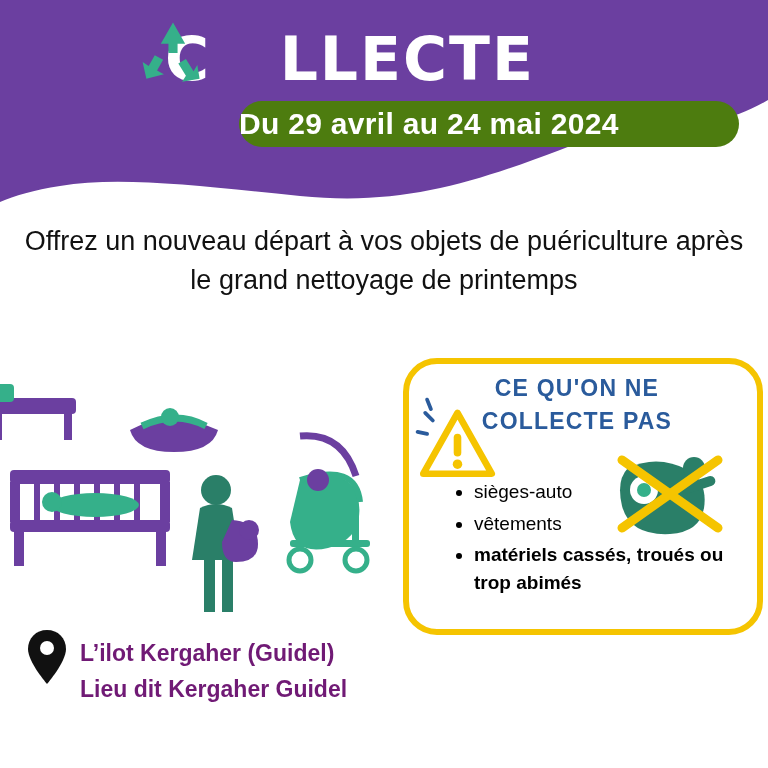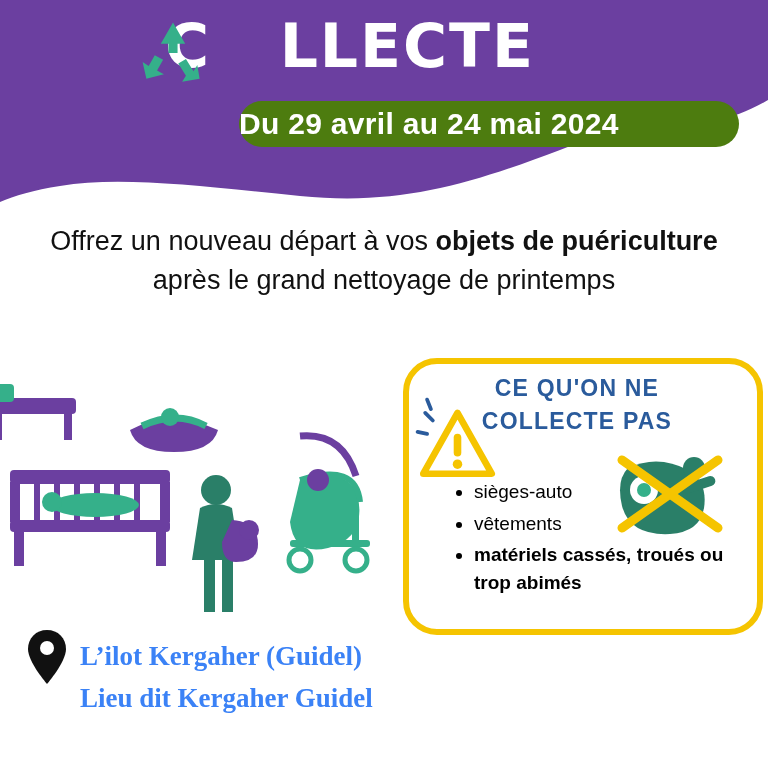--- a/index.html
+++ b/index.html
@@ -27,21 +27,21 @@
   .header-blob svg { display: block; }
 
   .title-row {
     position: absolute;
     top: 16px;
     left: 0;
     width: 700px;
     height: 85px;
     z-index: 3;
     display: flex;
-    align-items: flex-start;
+    align-items: center;
     justify-content: center;
   }
   .title-text {
     font-family: "DejaVu Sans", sans-serif;
     font-weight: bold;
     font-size: 60px;
     letter-spacing: 2px;
     color: #ffffff;
     line-height: 1;
     white-space: pre;
@@ -82,21 +82,21 @@
     position: absolute;
     top: 222px;
     left: 20px;
     width: 728px;
     text-align: center;
     font-size: 27px;
     line-height: 1.45;
     color: #111111;
     z-index: 4;
   }
-  .intro b { font-weight: bold; }
+  .intro b { font-weight: normal; }
 
   
   .illustration {
     position: absolute;
     left: 0;
     top: 370px;
     width: 400px;
     height: 260px;
     z-index: 2;
   }
@@ -167,25 +167,24 @@
     width: 42px;
     height: 58px;
     z-index: 6;
   }
   .address {
     position: absolute;
     left: 80px;
     top: 636px;
     width: 680px;
     z-index: 6;
-    color: #3b82f6;
+    color: #701a75;
     font-weight: bold;
-    font-size: 27px;
+    font-size: 23px;
     line-height: 1.55;
-    font-family: Liberation Serif, serif;
   }
 </style>
 </head>
 <body>
 
 <div class="header-blob">
   <svg width="768" height="215" viewBox="0 0 768 215" xmlns="http://www.w3.org/2000/svg">
     <path d="M0,0 L768,0 L768,100 C700,140 640,120 560,150 C470,184 400,206 300,196 C200,186 120,176 60,186 C34,190 14,196 0,202 Z" fill="#6b3fa0"></path>
   </svg>
 </div>

